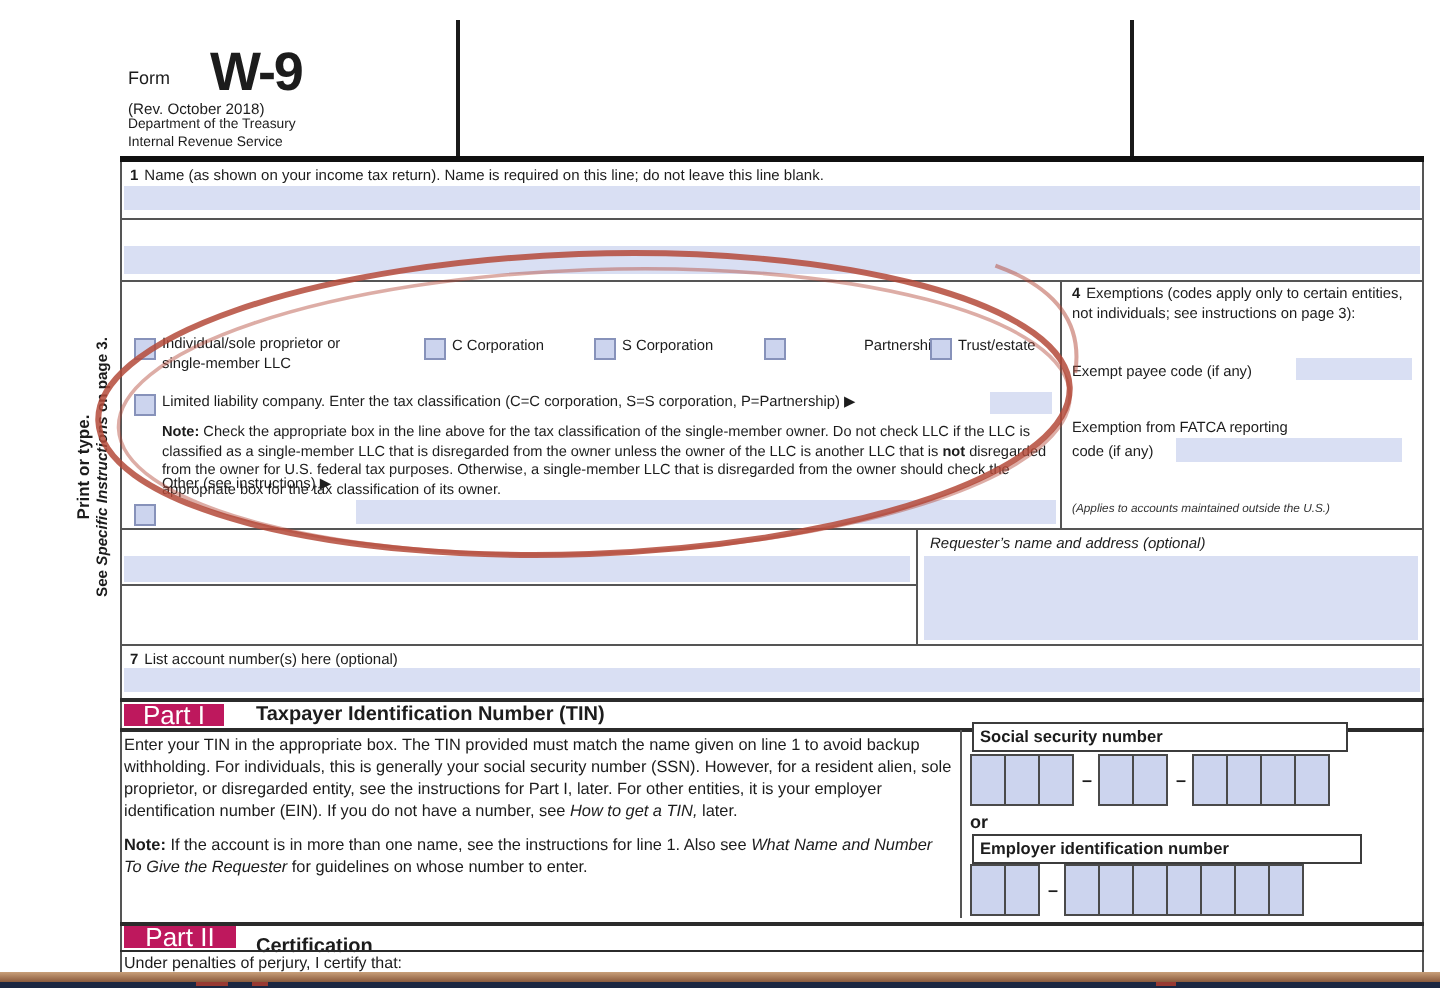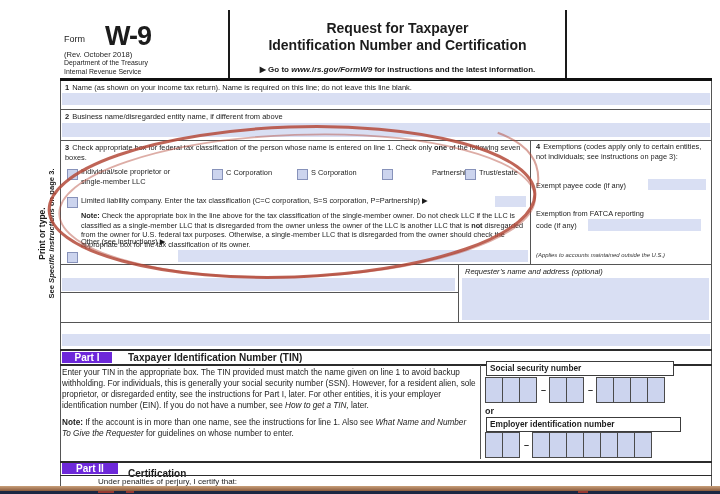--- a/index.html
+++ b/index.html
@@ -14,21 +14,21 @@
   .abs{position:absolute;}
   .t{position:absolute; font-size:7.5px; line-height:1.25; color:var(--ink);}
   .b{font-weight:bold;}
   .i{font-style:italic;}
   .num{font-weight:bold; margin-right:3px;}
   .inp{position:absolute; background:var(--input_bg);}
   .cbx{position:absolute; width:9px; height:9px; background:var(--checkbox_bg); border:1px solid var(--checkbox_border);}
   .hline{position:absolute; background:var(--line_mid); height:1px;}
   .hline-dark{position:absolute; background:var(--line_dark);}
   .vline{position:absolute; background:var(--line_mid); width:1px;}
-  .partbox{position:absolute; background:#6d28d9; color:#fff; font-weight:bold; font-size:10px;
+  .partbox{position:absolute; background:#be185d; color:#fff; font-weight:normal; font-size:13px;
            display:flex; align-items:center; justify-content:center;}
   .parttitle{position:absolute; font-weight:bold; font-size:10px;}
   .boxlabel{position:absolute; border:1px solid #3c3c3c; background:#fff; font-weight:bold;
             font-size:8.3px; padding:1px 5px 2px 3px; white-space:nowrap;}
   .cells{position:absolute; display:flex; align-items:flex-start;}
   .cell{width:18px; height:26px; background:var(--checkbox_bg); border:1px solid #4a4a4a; margin-left:-1px; box-sizing:border-box;}
   .dash{width:13px; height:26px; display:flex; align-items:center; justify-content:center; font-weight:bold; font-size:9px;}
   .hdr-title{font-weight:bold; font-size:14px; line-height:17px; text-align:center;}
   .hdr-sub{font-weight:bold; font-size:8px; text-align:center;}
   .speck{position:absolute; background:#c2402e; opacity:.75;}
@@ -44,56 +44,43 @@
       <span style="font-size:27px; font-weight:bold; line-height:24px; margin-left:20px; letter-spacing:-1px;">W-9</span>
     </div>
     <div class="t" style="position:static; font-size:7.6px; padding-left:4px; margin-top:2px;">(Rev. October 2018)</div>
     <div class="t" style="position:static; font-size:6.9px; padding-left:4px;">Department of the Treasury</div>
     <div class="t" style="position:static; font-size:6.9px; padding-left:4px;">Internal Revenue Service</div>
   </div>
 
   <div class="vline" style="left:228px; top:10px; height:69px; width:2px; background:#1a1a1a;"></div>
   <div class="vline" style="left:565px; top:10px; height:69px; width:2px; background:#1a1a1a;"></div>
 
-  <div class="abs" style="left:230px; top:20px; width:335px;">
-    <div class="hdr-title">Request for Taxpayer</div>
-    <div class="hdr-title">Identification Number and Certification</div>
-    <div class="hdr-sub" style="margin-top:11px;">
-      <span>▶ Go to </span><span class="i">www.irs.gov/FormW9</span><span> for instructions and the latest information.</span>
-    </div>
-  </div>
 
 
   <div class="hline-dark" style="left:60px; top:78px; width:652px; height:3px; background:#101010;"></div>
 
   <div class="vline" style="left:60px; top:81px; height:405px;"></div>
   <div class="vline" style="left:711px; top:81px; height:405px;"></div>
 
   <div class="abs" style="left:-69px; top:224px; width:230px; text-align:center; transform:rotate(-90deg);">
     <div style="font-size:8.5px; font-weight:bold;">Print or type.</div>
     <div style="font-size:7.6px; font-weight:bold;">
       <span>See </span><span class="i">Specific Instructions</span><span> on page 3.</span>
     </div>
   </div>
 
   <div class="t" style="left:65px; top:83px; width:560px;">
     <span class="num">1</span><span>Name (as shown on your income tax return). Name is required on this line; do not leave this line blank.</span>
   </div>
   <div class="inp" style="left:62px; top:93px; width:648px; height:12px;"></div>
   <div class="hline" style="left:60px; top:109px; width:652px;"></div>
 
-  <div class="t" style="left:65px; top:112px; width:560px;">
-    <span class="num">2</span><span>Business name/disregarded entity name, if different from above</span>
-  </div>
   <div class="inp" style="left:62px; top:123px; width:648px; height:14px;"></div>
   <div class="hline" style="left:60px; top:140px; width:652px;"></div>
 
-  <div class="t" style="left:65px; top:143px; width:462px; font-size:7.4px; line-height:10px;">
-    <span class="num">3</span><span>Check appropriate box for federal tax classification of the person whose name is entered on line 1. Check only </span><b>one</b><span> of the following seven boxes.</span>
-  </div>
 
   <div class="cbx" style="left:67px; top:169px;"></div>
   <div class="t" style="left:81px; top:167px; width:104px; font-size:7.4px; line-height:9.6px;">Individual/sole proprietor or single-member LLC</div>
 
   <div class="cbx" style="left:212px; top:169px;"></div>
   <div class="t" style="left:226px; top:168px; white-space:nowrap; font-size:7.4px;text-align:center;">C Corporation</div>
 
   <div class="cbx" style="left:297px; top:169px;"></div>
   <div class="t" style="left:311px; top:168px; white-space:nowrap; font-size:7.4px;">S Corporation</div>
 
@@ -132,20 +119,23 @@
   <div class="inp" style="left:62px; top:278px; width:393px; height:13px;"></div>
 
   <div class="vline" style="left:458px; top:264px; height:58px;"></div>
   <div class="t" style="left:465px; top:267px; width:240px;font-style:italic;">Requester’s name and address (optional)</div>
   <div class="inp" style="left:462px; top:278px; width:247px; height:42px;"></div>
 
   <div class="hline" style="left:60px; top:292px; width:398px;"></div>
 
   <div class="hline" style="left:60px; top:322px; width:652px;"></div>
 
+  <div class="t" style="left:65px; top:325px; width:560px;">
+    <span class="num">7</span><span>List account number(s) here (optional)</span>
+  </div>
   <div class="inp" style="left:62px; top:334px; width:648px; height:12px;"></div>
 
   <div class="hline-dark" style="left:60px; top:349px; width:652px; height:2px;"></div>
   <div class="partbox" style="left:62px; top:352px; width:50px; height:11px;">Part I</div>
   <div class="parttitle" style="left:128px; top:352px;">Taxpayer Identification Number (TIN)</div>
   <div class="hline-dark" style="left:60px; top:364px; width:652px; height:1.5px;"></div>
 
   <div class="abs" style="left:62px; top:367px; width:414px; font-size:8.2px; line-height:11px;">
     <div><span>Enter your TIN in the appropriate box. The TIN provided must match the name given on line 1 to avoid backup withholding. For individuals, this is generally your social security number (SSN). However, for a resident alien, sole proprietor, or disregarded entity, see the instructions for Part I, later. For other entities, it is your employer identification number (EIN). If you do not have a number, see </span><span class="i">How to get a TIN,</span><span> later.</span></div>
     <div style="margin-top:6px;"><b>Note:</b><span> If the account is in more than one name, see the instructions for line 1. Also see </span><span class="i">What Name and Number To Give the Requester</span><span> for guidelines on whose number to enter.</span></div>
@@ -180,21 +170,21 @@
       <div class="cell"></div>
       <div class="cell"></div>
       <div class="cell"></div>
       <div class="cell"></div>
   </div>
 
   <div class="hline-dark" style="left:60px; top:461px; width:652px; height:1.5px;"></div>
   <div class="partbox" style="left:62px; top:463px; width:56px; height:11px;">Part II</div>
   <div class="parttitle" style="left:128px; top:468px;">Certification</div>
   <div class="hline-dark" style="left:60px; top:475px; width:652px; height:1.2px;"></div>
-  <div class="t" style="left:62px; top:477px; font-size:8px;padding-left:36px;">Under penalties of perjury, I certify that:</div>
+  <div class="t" style="left:62px; top:477px; font-size:8px;">Under penalties of perjury, I certify that:</div>
 
   <div class="abs" style="left:0; top:486px; width:720px; height:5px; background:linear-gradient(to bottom, var(--bar_tan_light), var(--bar_tan_dark));"></div>
   <div class="abs" style="left:0; top:491px; width:720px; height:3px; background:var(--bar_navy);"></div>
   <div class="speck" style="left:98px; top:491px; width:16px; height:2px;"></div>
   <div class="speck" style="left:126px; top:491px; width:8px; height:2px;"></div>
   <div class="speck" style="left:578px; top:491px; width:10px; height:2px;"></div>
 
   <svg class="abs" style="left:0; top:0; pointer-events:none;" width="720" height="494" viewBox="0 0 720 494">
     <g transform="rotate(-2 292 202)">
       <ellipse cx="292" cy="202" rx="243" ry="75" fill="none" style="stroke:var(--circle_red)" stroke-width="3" opacity="0.85"></ellipse>

